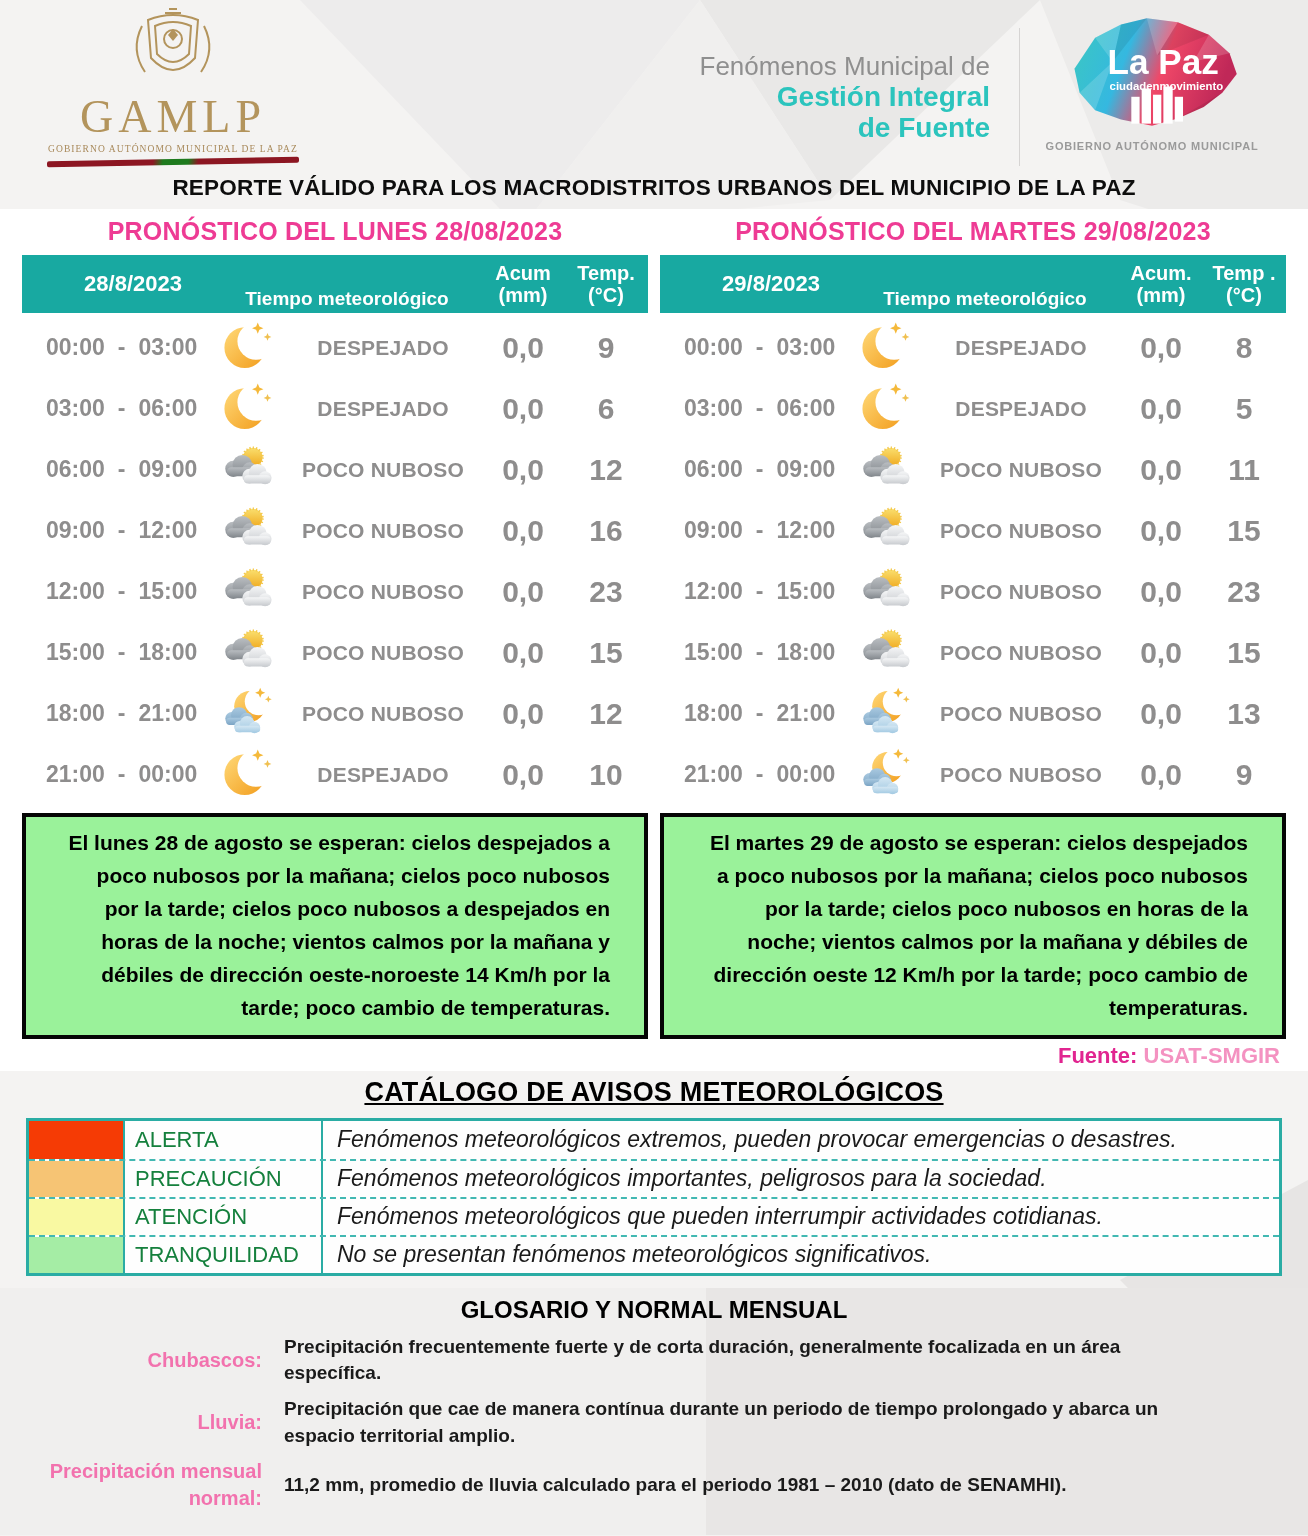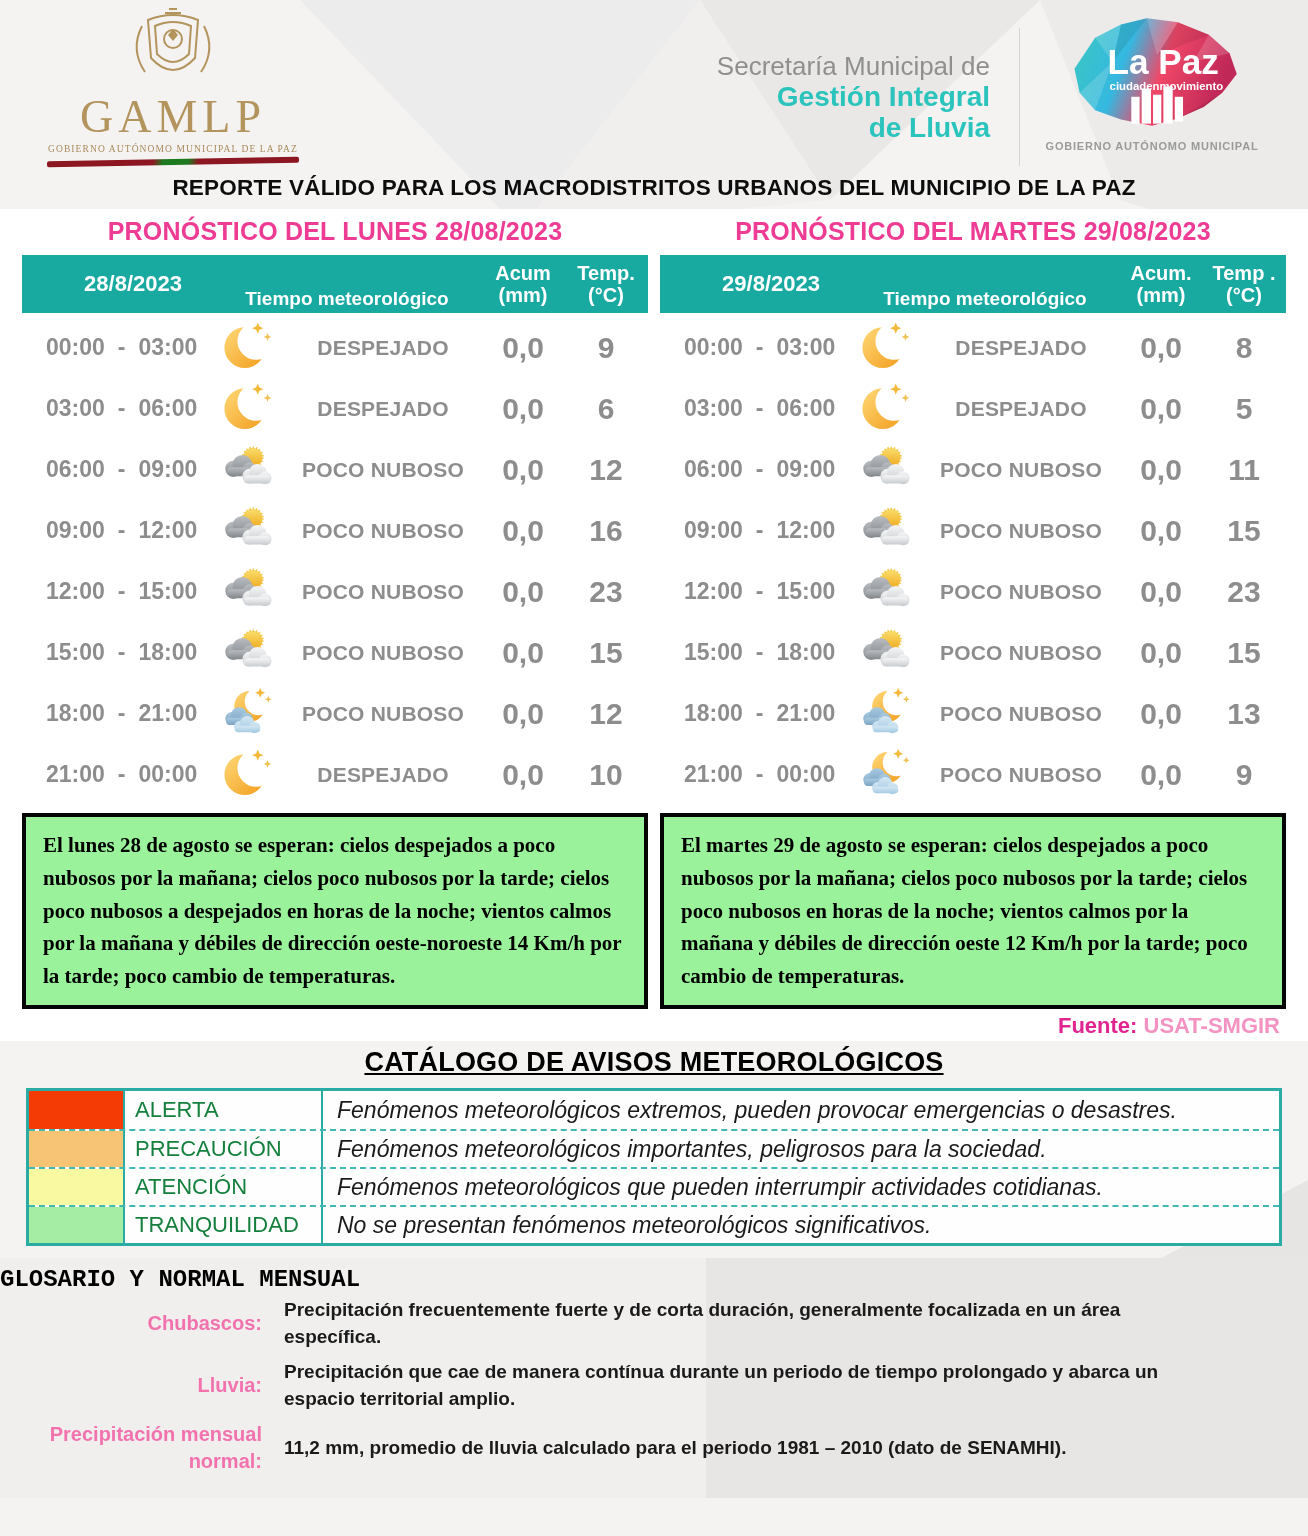--- a/index.html
+++ b/index.html
@@ -43,41 +43,41 @@
   .th-2line { font-size:20px; line-height:1.12; display:flex; flex-direction:column; }
   .tbody { padding-top:4px; }
   .trow { display:grid; grid-template-columns:190px 72px 1fr 82px 84px; height:61px; align-items:center;
     color:#8e8d8d; font-weight:700; }
   .td-time { font-size:23px; padding-left:24px; display:flex; gap:13px; white-space:nowrap; }
   .td-icon { display:flex; justify-content:center; }
   .td-icon svg { width:52px; height:52px; }
   .td-cond { font-size:21px; text-align:center; letter-spacing:.2px; }
   .td-acum, .td-temp { font-size:30px; text-align:center; }
 
-  .summary { margin-top:8px; background:#9af29a; border:4px solid #050505; padding:10px 17px;
-    font-size:21px; font-weight:700; color:#000; text-align:left; line-height:1.57;
-    min-height:196px; display:flex; align-items:center; justify-content:center;font-family:Liberation Serif, serif; }
+  .summary { margin-top:8px; background:#9af29a; border:4px solid #050505; padding:10px 34px;
+    font-size:21px; font-weight:700; color:#000; text-align:right; line-height:1.57;
+    min-height:196px; display:flex; align-items:center; justify-content:center; }
   .fuente { text-align:right; font-size:22px; font-weight:700; padding:4px 6px 2px 0; }
   .fuente-label { color:#e12590; }
   .fuente-value { color:#f492c1; }
 
   
   .catalog { margin:2px 26px 0; }
   .catalog-title { text-align:center; font-size:27px; font-weight:800; color:#000; margin:6px 0 10px; letter-spacing:.2px;text-decoration:underline; }
   .ctable { border:3px solid #2aaca4; background:#fefefe; }
   .crow { display:grid; grid-template-columns:96px 198px 1fr; min-height:38px; align-items:stretch; }
   .crow + .crow { border-top:2px dashed #42b8b2; }
   .cswatch { border-right:2px solid #2aaca4; }
   .clabel { border-right:2px solid #2aaca4; display:flex; align-items:center; padding:2px 10px; font-size:22px; color:#15803d; }
   .cdesc { display:flex; align-items:center; padding:2px 14px; font-size:23px; font-style:italic; color:#1a1a1a; }
 
   
   .glossary { margin-top:12px; padding:8px 0 14px;
     background:linear-gradient(90deg,#f0efee 0%,#f0efee 54%,#e8e6e5 54%,#e8e6e5 100%); }
-  .glossary-title { text-align:left; font-size:24px; font-weight:800; color:#000; margin-bottom:4px;font-family:Liberation Mono, monospace; }
+  .glossary-title { text-align:center; font-size:24px; font-weight:800; color:#000; margin-bottom:10px; }
   .gentry { display:grid; grid-template-columns:262px 1fr; column-gap:22px; align-items:center; margin-bottom:9px; padding-right:60px; }
   .gterm { text-align:right; color:#f272ae; font-weight:700; font-size:20px; line-height:1.35; }
   .gdef { font-size:19px; font-weight:700; color:#1a1a1a; line-height:1.4; max-width:900px; }
 </style>
 </head>
 <body>
 
 <div class="page">
 
   <svg class="watermark" width="1308" height="1536" viewBox="0 0 1308 1536">
@@ -104,23 +104,23 @@
             <path d="M92 20 Q104 44 89 66"></path>
           </g>
           <path d="M56 29 l5 -6 5 6 -5 6 Z" fill="#b3945c"></path>
         </svg>
         <div class="gamlp-acronym">GAMLP</div>
         <div class="gamlp-caption">GOBIERNO AUTÓNOMO MUNICIPAL DE LA PAZ</div>
         <div class="gamlp-ribbon"></div>
       </div>
 
       <div class="secretariat">
-        <div class="secr-1">Secretaría Municipal de</div>
+        <div class="secr-1">Fenómenos Municipal de</div>
         <div class="secr-2">Gestión Integral</div>
-        <div class="secr-2">de Lluvia</div>
+        <div class="secr-2">de Fuente</div>
       </div>
 
       <div class="hdr-divider"></div>
 
       <div class="lapaz">
         <svg width="212" height="122" viewBox="0 0 200 118">
           <defs>
             <linearGradient id="lpGrad" x1="0" y1="0" x2="1" y2="0.25">
               <stop offset="0" stop-color="#3cc8c0"></stop>
               <stop offset="0.38" stop-color="#35b8e0"></stop>

